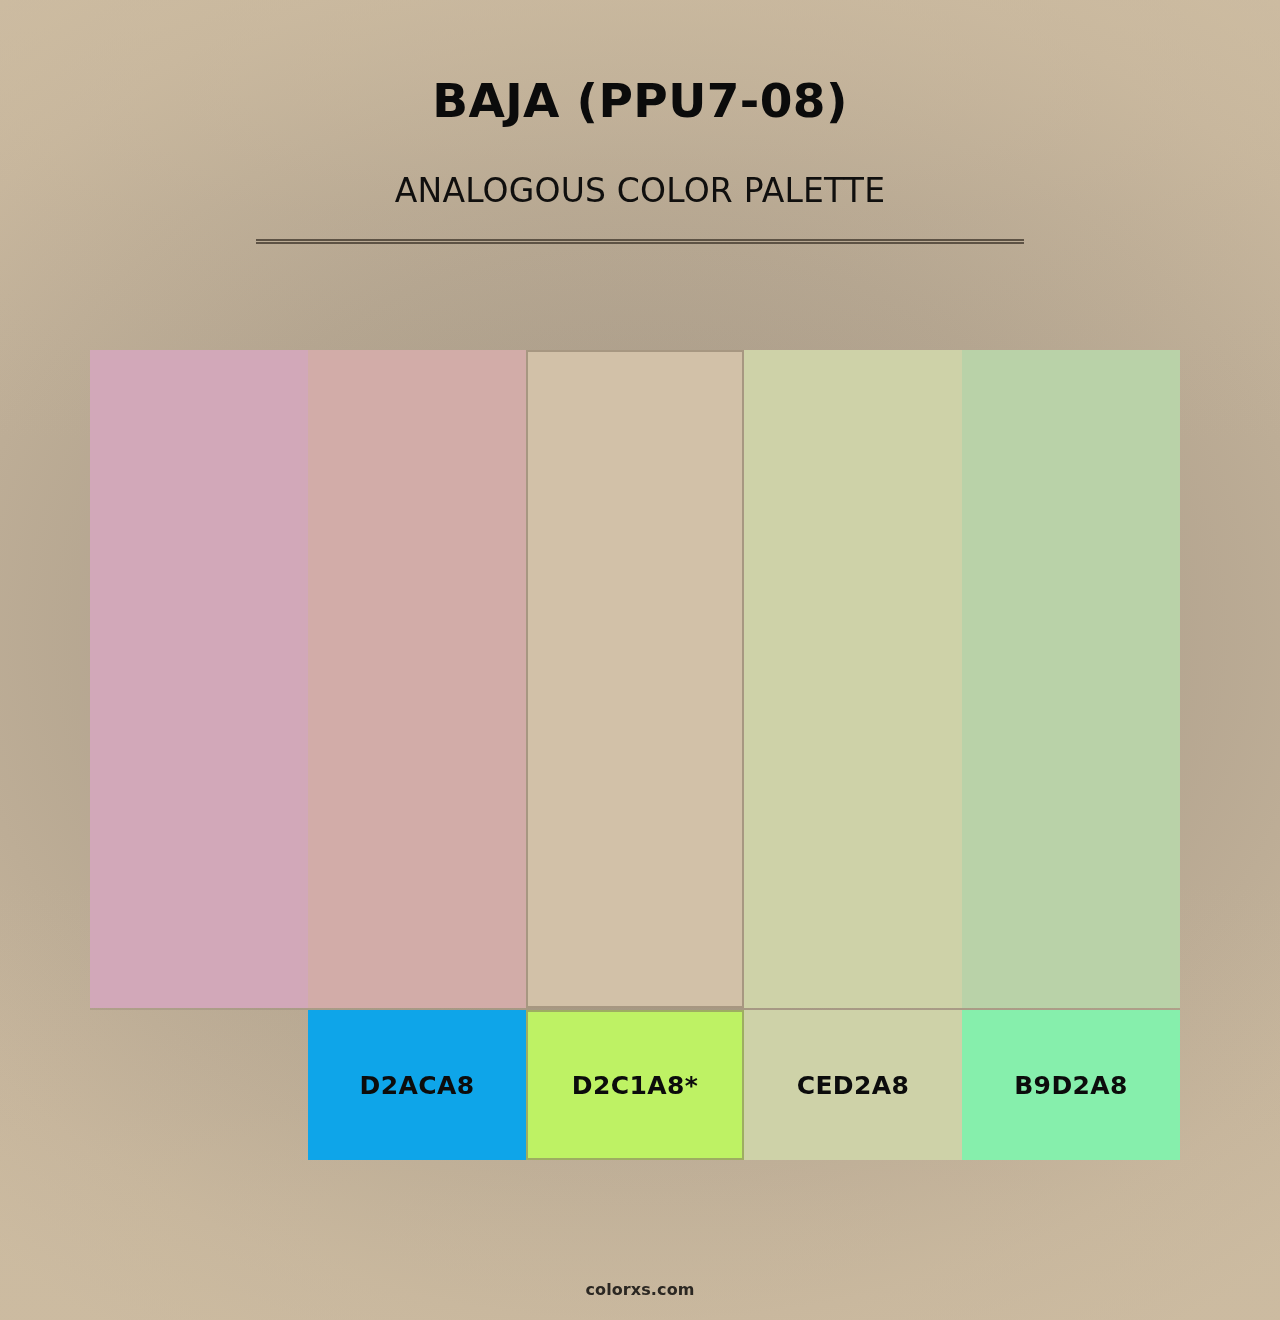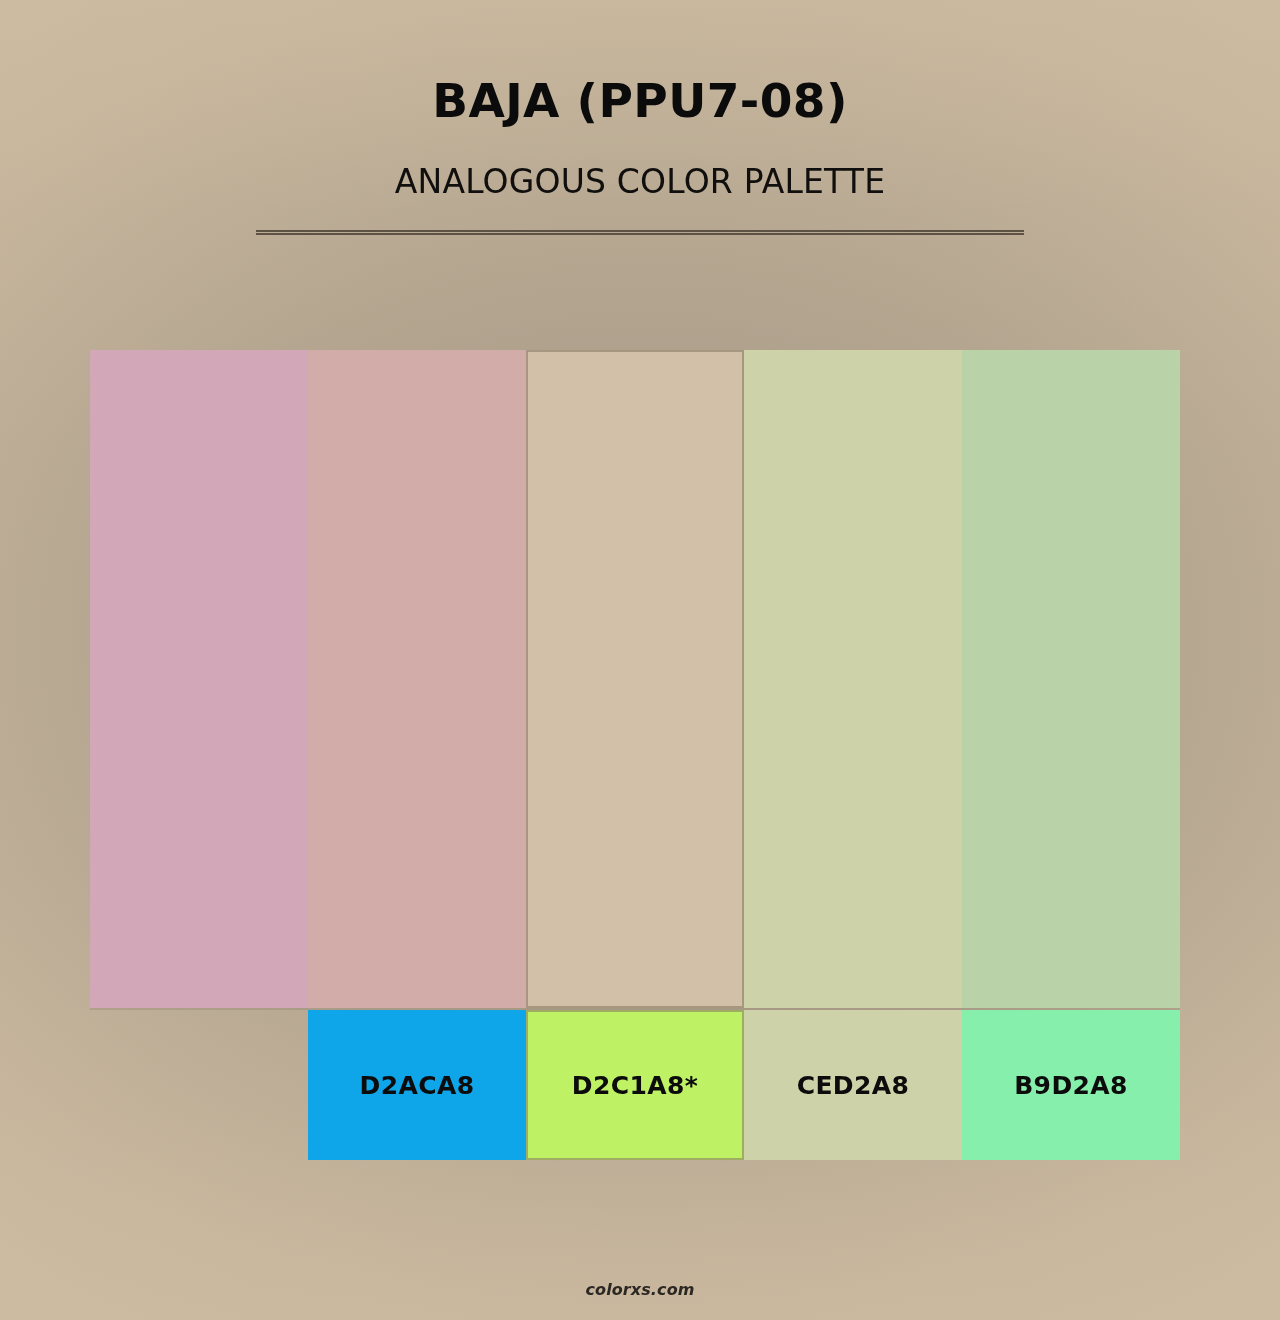--- a/index.html
+++ b/index.html
@@ -60,21 +60,21 @@
   .palette-title {
     margin: 0;
     padding-top: 76px;
     font-size: 47px;
     font-weight: bold;
     letter-spacing: 0.4px;
     color: #0b0b0b;
     line-height: 1.06;
   }
   .palette-subtitle {
-    margin: 8px;
+    margin: 17px;
     padding-top: 31px;
     font-size: 33px;
     font-weight: normal;
     letter-spacing: 0.2px;
     color: #100f0e;
     line-height: 1.05;
   }
   .header-rule {
     width: 768px;
     margin: 31px auto 0 auto;
@@ -128,21 +128,20 @@
     box-shadow: inset 0 0 0 2px rgba(131,117,97,0.55);
   }
 
   
   #site-footer {
     position: absolute;
     left: 0;
     bottom: 21px;
     width: 1280px;
     text-align: center;
-    font-style: italic;
   }
   .footer-text {
     font-size: 16px;
     font-weight: bold;
     color: #2b2722;
     letter-spacing: 0.1px;
   }
 </style>
 </head>
 <body>

